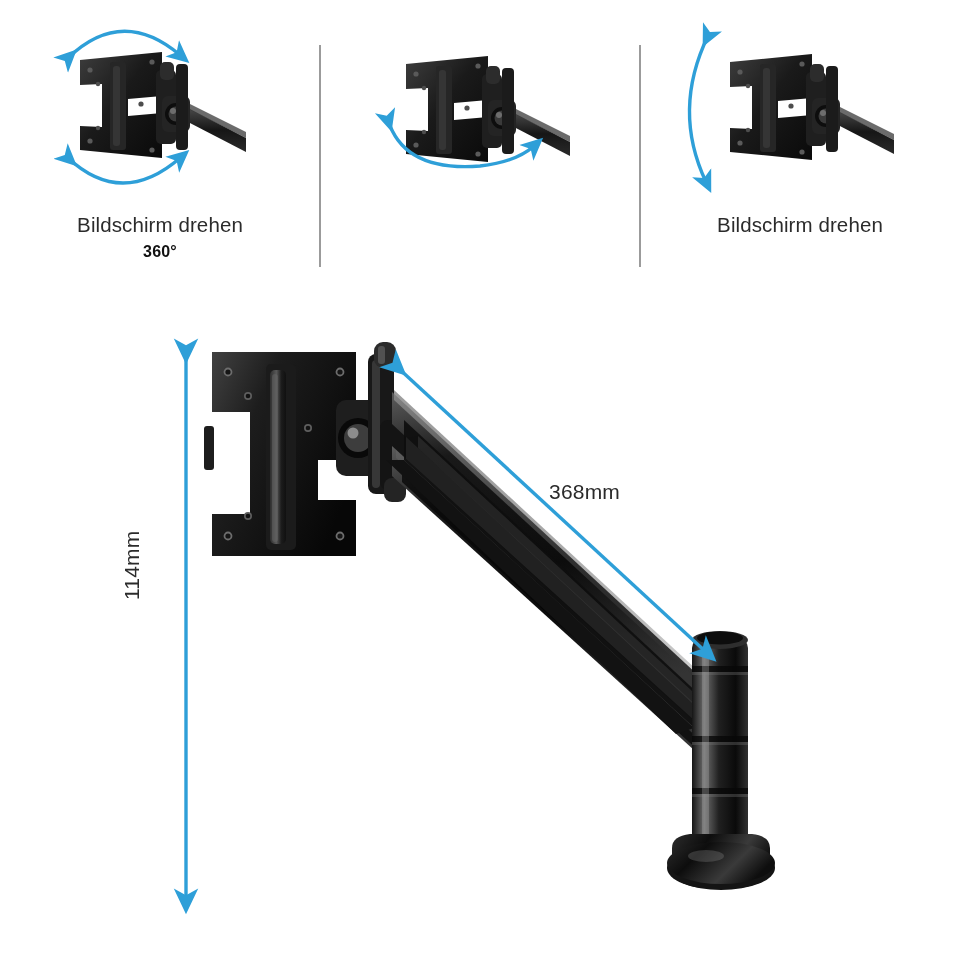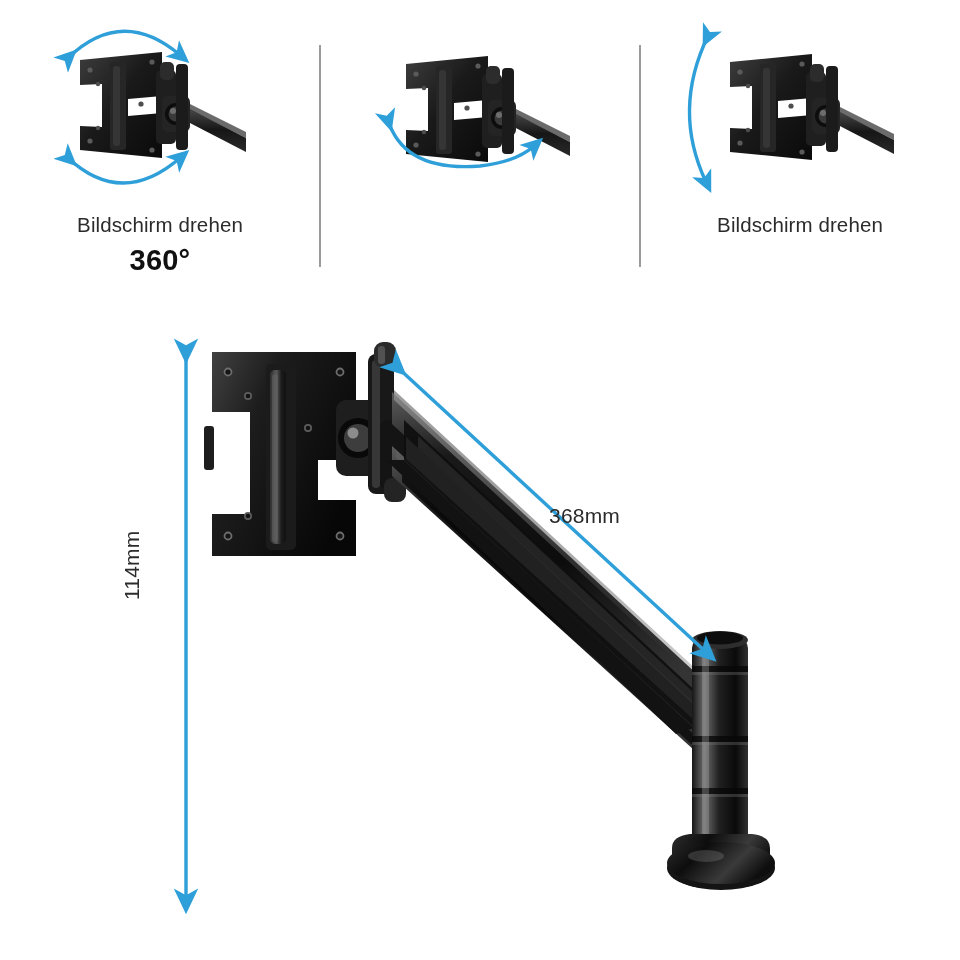--- a/index.html
+++ b/index.html
@@ -59,21 +59,21 @@
     text-align: center;
     font-size: 20.5px;
     letter-spacing: 0.1px;
     color: #2b2b2b;
     font-weight: 400;
     line-height: 1.26;
   }
   .feature-value {
     display: block;
     font-weight: 700;
-    font-size: 29px;
+    font-size: 16px;
     color: #111111;
     margin-top: 4px;
     letter-spacing: 0.2px;
   }
 
   .divider {
     position: absolute;
     top: 45px;
     width: 2px;
     height: 222px;
@@ -99,21 +99,20 @@
   .dim-label {
     position: absolute;
     font-size: 21px;
     color: #2b2b2b;
     letter-spacing: 0.2px;
     white-space: nowrap;
   }
   .dim-label-h {
     left: 549px;
     top: 180px;
-    margin-top: 24px;
   }
   .dim-label-v {
     left: 120px;
     top: 300px;
     transform: rotate(-90deg);
     transform-origin: left top;
   }
 </style>
 </head>
 <body>

